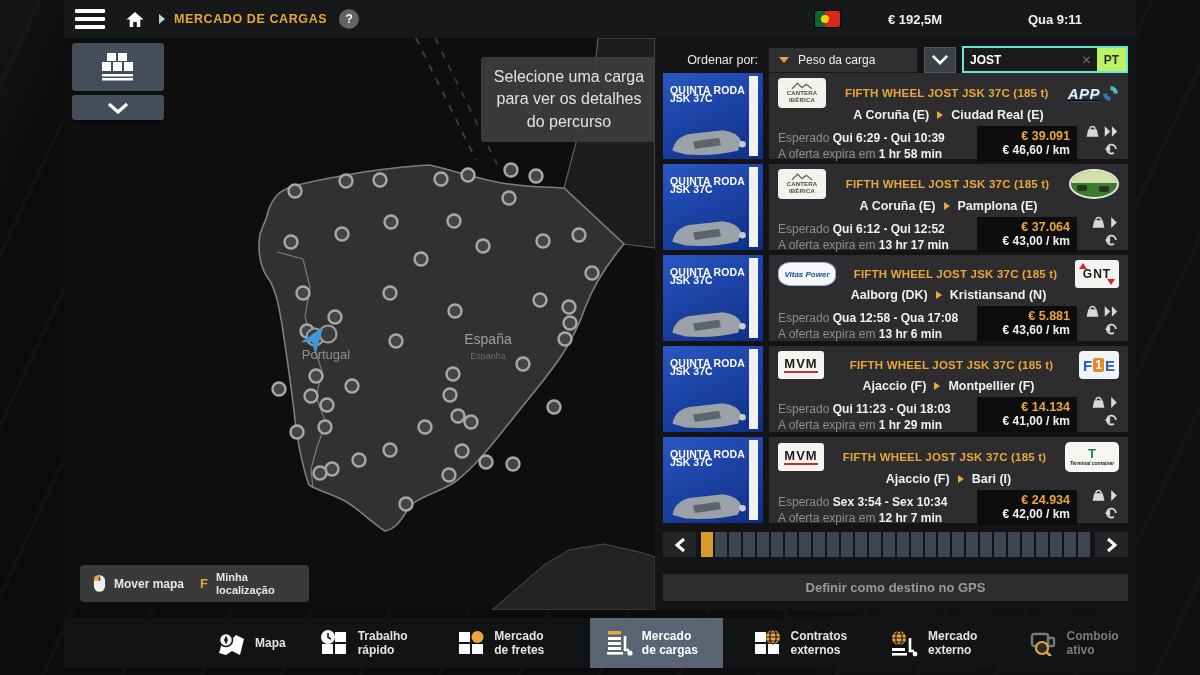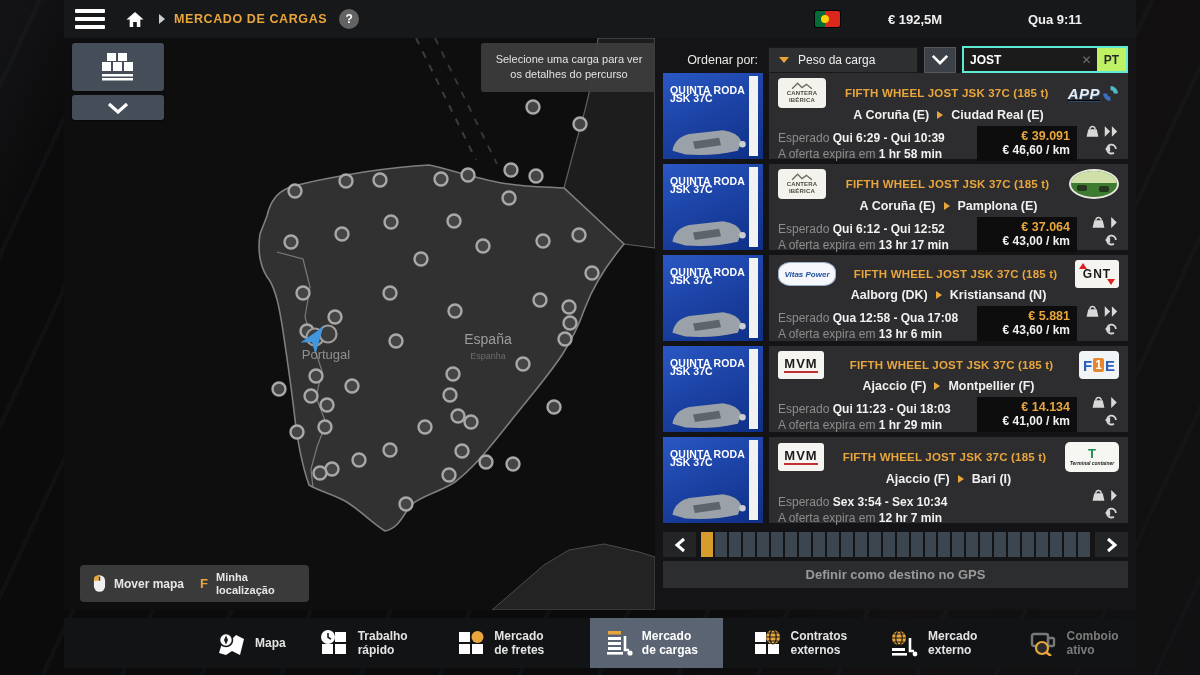--- a/index.html
+++ b/index.html
@@ -35,22 +35,22 @@
   
   .map-panel { position:relative; width:591px; height:572px; background:#0e0e0f; overflow:hidden; }
   .map-svg { position:absolute; inset:0; }
   .country-label { fill:#909090; font-size:13px; text-anchor:middle; font-family:"Liberation Sans",sans-serif; }
   .country-label.big { fill:#9d9d9d; font-size:14px; }
   .country-sub { fill:#6d6d6d; font-size:9px; text-anchor:middle; font-family:"Liberation Sans",sans-serif; }
   .map-btn { position:absolute; left:8px; width:92px; background:#454e58; border-radius:3px;
     display:flex; align-items:center; justify-content:center; cursor:pointer; box-shadow:0 1px 2px rgba(0,0,0,.5); }
   .map-btn.filter { top:5px; height:48px; }
   .map-btn.expand { top:57px; height:25px; }
-  .map-tooltip { position:absolute; left:417px; top:5px; width:176px; padding:9px 10px; background:rgba(59,59,59,.96);
-    border-radius:3px; color:#e2e2e2; font-size:11px; line-height:1.4; text-align:center; }
+  .map-tooltip { position:absolute; left:417px; top:19px; width:176px; padding:9px 10px; background:rgba(59,59,59,.96);
+    border-radius:3px; color:#e2e2e2; font-size:16px; line-height:1.4; text-align:center; }
   .map-controls { position:absolute; left:16px; top:527px; height:37px; padding:0 13px; background:rgba(62,62,62,.92);
     border-radius:4px; display:flex; align-items:center; gap:8px; }
   .map-controls .mv { color:#e6e6e6; font-size:12px; font-weight:700; white-space:nowrap; }
   .map-controls .fkey { color:#e9a63c; font-size:13px; font-weight:700; margin-left:8px; }
   .map-controls .loc { color:#e6e6e6; font-size:11px; font-weight:700; line-height:1.15; width:80px; }
 
   
   .cargo-panel { position:relative; width:481px; height:572px; background:#141416; padding:8px 8px 0 8px; }
   .panel-header { height:27px; display:flex; align-items:center; justify-content:flex-end; gap:6px; }
   .sort-label { color:#e8e8e8; font-size:12.5px; margin-right:4px; white-space:nowrap; }
@@ -114,21 +114,21 @@
   .dlogo.term { width:54px; height:30px; background:#f6f6f2; border-radius:5px; flex-direction:column; padding:2px 2px 3px; }
   .term-t { color:#1e8a4a; font-size:13px; font-weight:800; line-height:1; }
   .term-cap { color:#222; font-size:5px; font-weight:700; font-style:italic; white-space:nowrap; }
 
   
   .pager { margin-top:9px; height:25px; display:flex; gap:5px; }
   .pg-btn { height:25px; width:33px; background:#222426; border:none; display:flex; align-items:center; justify-content:center; cursor:pointer; }
   .pg-track { flex:1; display:flex; gap:2px; align-items:stretch; }
   .pg-seg { flex:1; background:#3c4650; cursor:pointer; }
   .pg-seg.active { background:#d79b2b; }
-  .gps-btn { margin-top:4px; width:100%; height:27px; background:#2c2d2f; border:none; color:#9a9a9a; font-size:13px; font-weight:700; cursor:pointer; font-family:"Liberation Sans",sans-serif; }
+  .gps-btn { margin-top:17px; width:100%; height:27px; background:#2c2d2f; border:none; color:#9a9a9a; font-size:13px; font-weight:700; cursor:pointer; font-family:"Liberation Sans",sans-serif; }
 
   
   .bottom-nav { position:absolute; left:64px; top:618px; width:1072px; height:50px; background:#121315;
     display:flex; align-items:stretch; padding-left:148px; gap:26px; z-index:5; }
   .nav-item { display:flex; align-items:center; gap:9px; cursor:pointer; padding:0 4px; }
   .nav-item.active { background:#5a6472; padding:0 15px; }
   .nav-label { color:#e4e4e4; font-size:12px; font-weight:700; line-height:1.2; max-width:78px; }
   .nav-item.active .nav-label { color:#fff; }
   .nav-item.disabled .nav-label { color:#7c7c7c; }
   .nav-icon { display:flex; align-items:center; }
@@ -554,20 +554,24 @@
             </div>
             <div class="row-b">
               <span class="city">Ajaccio (F)</span>
               <span class="rarrow"></span>
               <span class="city">Bari (I)</span>
             </div>
             <div class="row-c">
               <div class="times">
                 <div class="t-line"><span class="dim">Esperado</span> <span class="strong">Sex 3:54 - Sex 10:34</span></div>
                 <div class="t-line"><span class="dim">A oferta expira em</span> <span class="strong">12 hr 7 min</span></div>
+              </div>
+              <div class="pricebox">
+                <div class="price">€ 24.934</div>
+                <div class="rate">€ 42,00 / km</div>
               </div>
               <div class="ricons">
                 <div class="ri-top">
                   <svg width="15" height="15" viewBox="0 0 16 16">
                       <path d="M5.2 5.5 a2.8 2.8 0 1 1 5.6 0" fill="none" stroke="#d8d8d8" stroke-width="1.6"></path>
                       <path d="M3.5 5.5 h9 l1.8 8 h-12.6 z" fill="#d8d8d8"></path>
                     </svg>
                   <svg width="10" height="13" viewBox="0 0 8 14">
                       <path d="M1 1 L7 7 L1 13 Z" fill="#d8d8d8"></path>
                     </svg>

